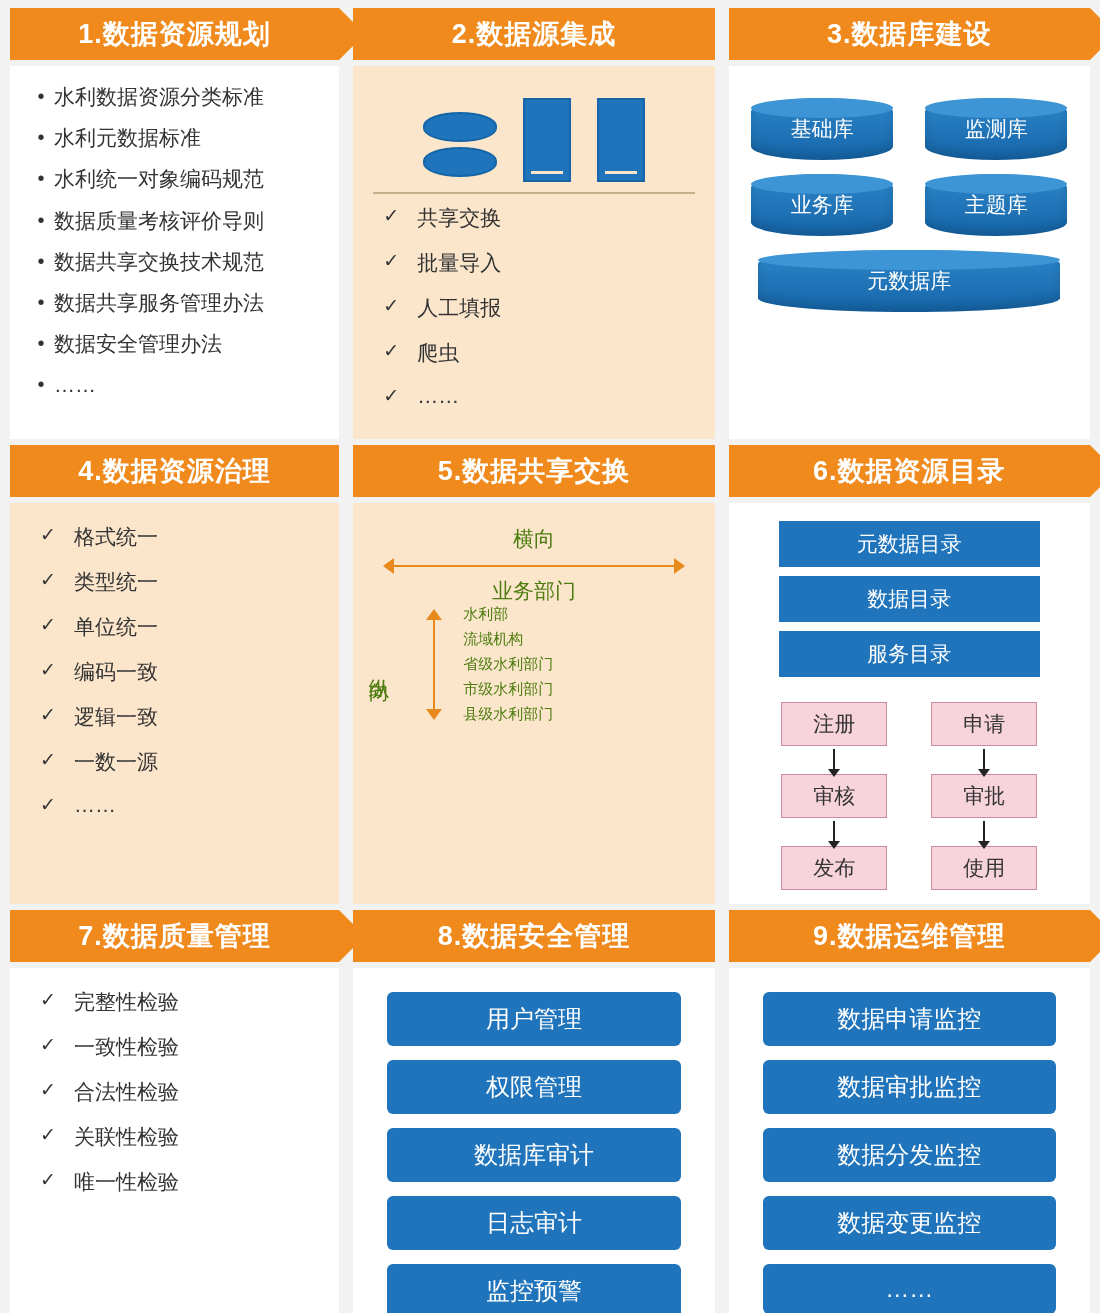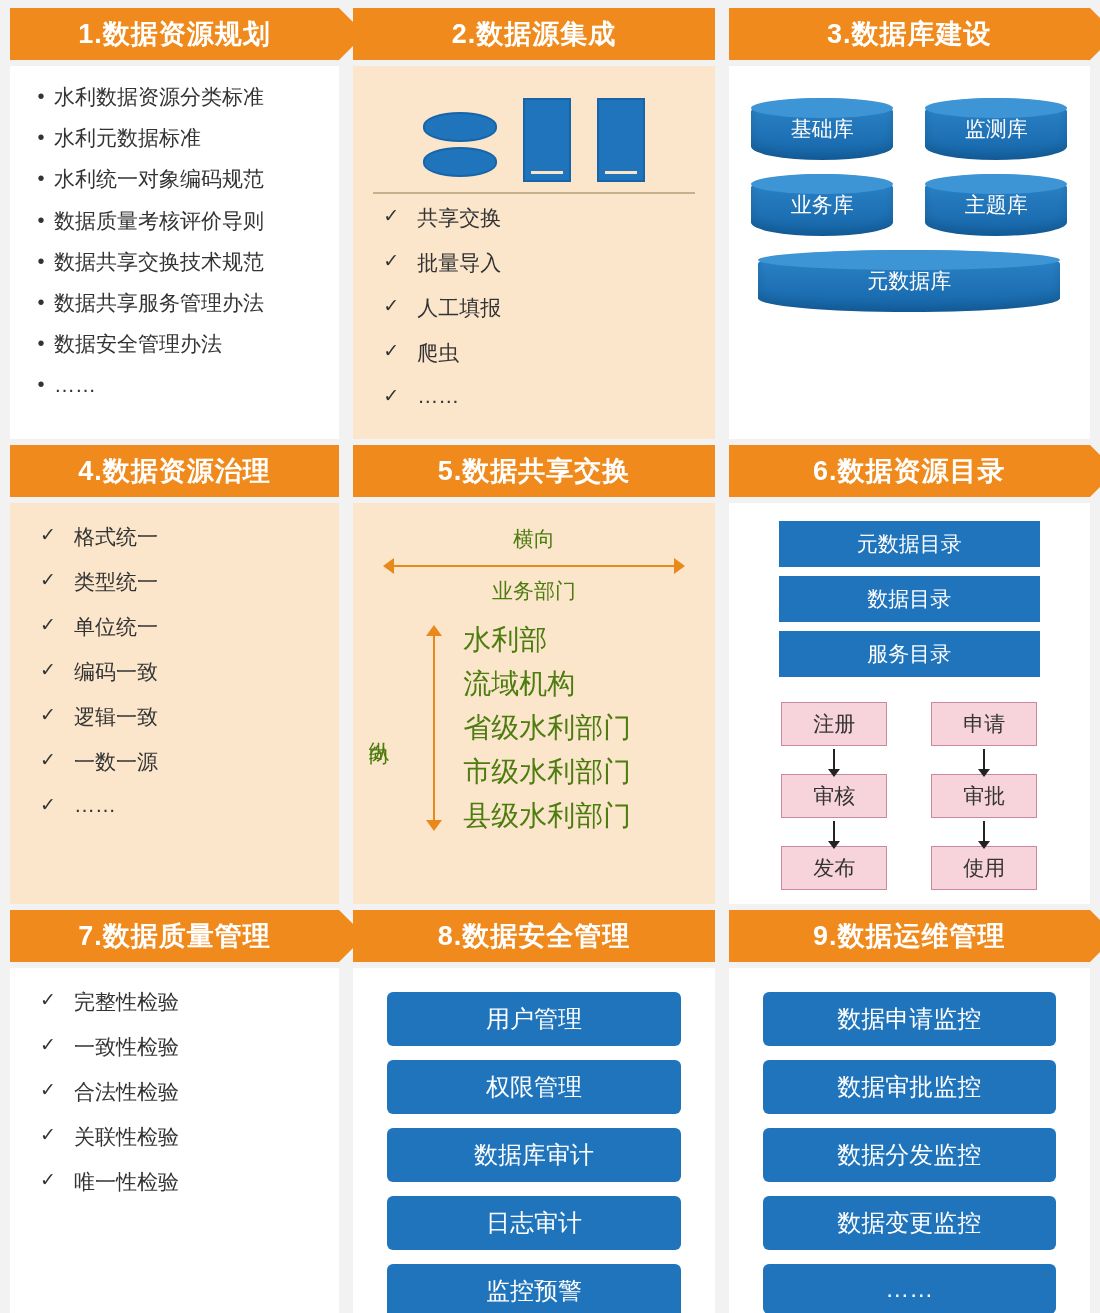--- a/index.html
+++ b/index.html
@@ -269,21 +269,21 @@
   }
   .exch .hz-arrow .ah-l, .exch .hz-arrow .ah-r {
     position: absolute;
     top: 1px;
     width: 0; height: 0;
     border-top: 8px solid transparent;
     border-bottom: 8px solid transparent;
   }
   .exch .hz-arrow .ah-l { left: 0; border-right: 11px solid #e8891c; }
   .exch .hz-arrow .ah-r { right: 0; border-left: 11px solid #e8891c; }
-  .exch .dept { text-align: center; margin-bottom: 16px; }
+  .exch .dept { text-align: center; }
 
   .exch-body { display: flex; align-items: stretch; }
   .vt-arrow {
     position: relative;
     width: 18px;
     margin: 4px 6px 4px 28px;
   }
   .vt-arrow .line {
     position: absolute;
     left: 8px; top: 10px; bottom: 10px;
@@ -308,21 +308,21 @@
     margin-right: 4px;
     letter-spacing: 3px;
   }
   .levels {
     flex: 1;
     padding-left: 14px;
     display: flex;
     flex-direction: column;
     justify-content: center;
     gap: 6px;
-    font-size: 28px;
+    font-size: 15px;
   }
 </style>
 </head>
 <body>
 
 <div class="board">
 
   <div class="row">
 
     <div class="col col-a">

